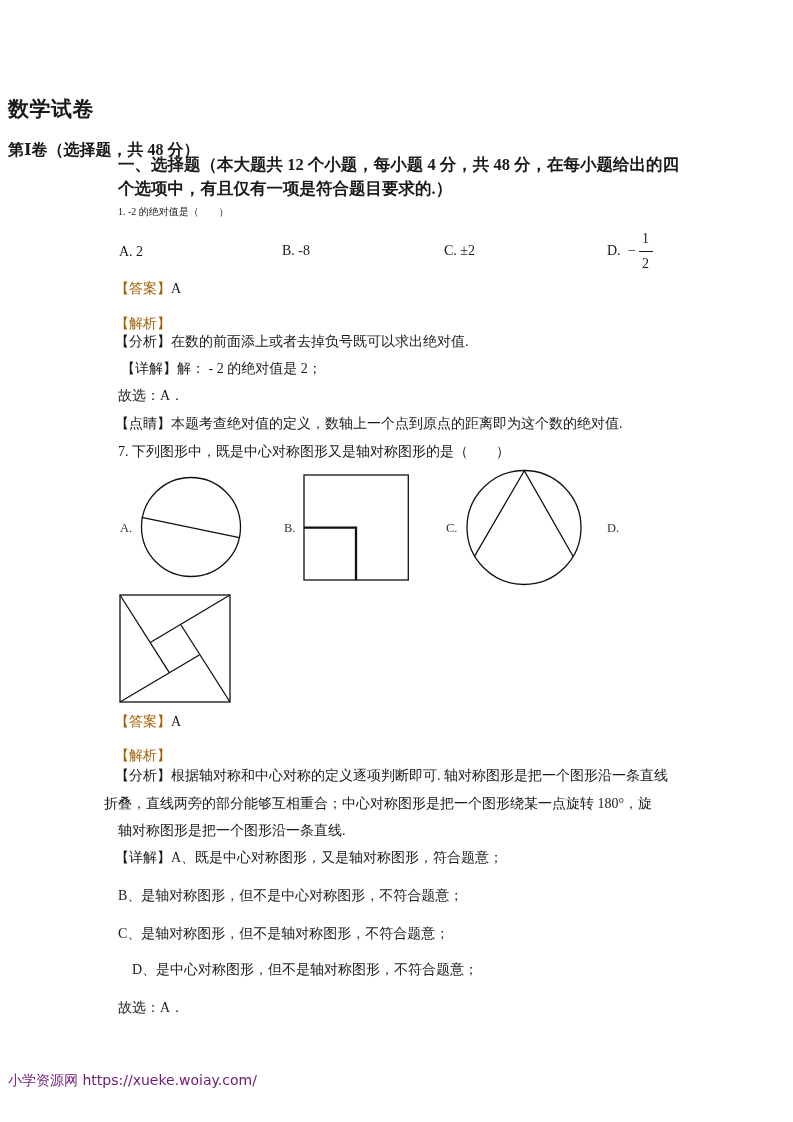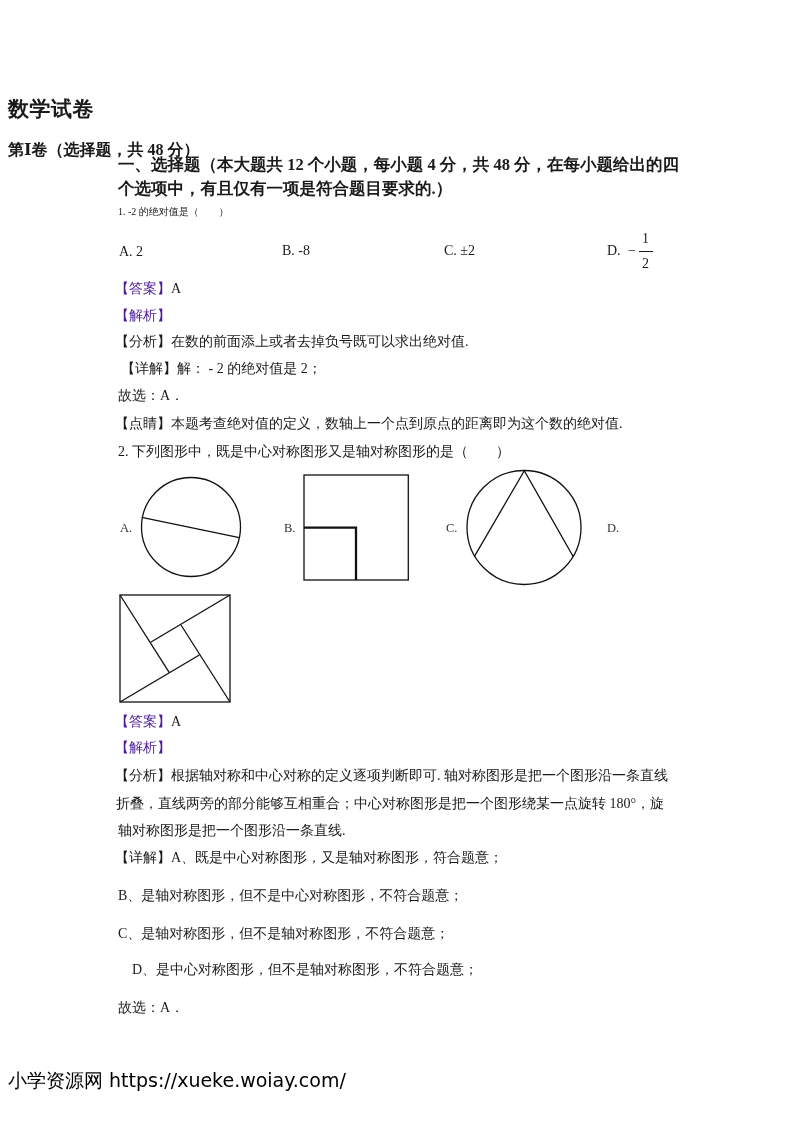--- a/index.html
+++ b/index.html
@@ -4,27 +4,27 @@
   <style>
     html, body { margin: 0; padding: 0; background: #ffffff; }
     body { width: 793px; height: 1122px; position: relative; overflow: hidden;
            font-family: "Liberation Serif", "DejaVu Serif", serif; color: #1a1a1a; }
     .ln { position: absolute; white-space: nowrap; font-size: 14px; line-height: 20px; height: 20px; }
     .ctr { left: 8px; width: 692px; }
     .title { top: 95px; font-size: 21px; line-height: 28px; height: 28px; font-weight: bold; letter-spacing: 0.5px; }
     .subtitle { top: 131px; font-size: 16px; line-height: 22px; height: 22px; font-weight: bold; margin-top: 8px; }
     .heading { left: 118px; font-size: 16.5px; line-height: 22px; height: 22px; font-weight: bold; }
     .stem { font-size: 10px; }
-    .blue { color: #4c1d95; }
+    .blue { color: #a16207; margin-top: 8px; }
     .lbl { font-size: 12.5px; color: #333; }
     .fig { position: absolute; }
     .fig line, .fig circle, .fig rect, .fig polyline { fill: none; stroke: #111; stroke-width: 1.3; }
     .fig .thick { stroke-width: 2.3; }
     .fracbar { position: absolute; left: 639px; top: 251px; width: 14px; height: 1px; background: #1a1a1a; }
-    .footer { top: 1070px; font-family: "DejaVu Sans", "Liberation Sans", sans-serif; font-size: 19px; color: #000000; }
+    .footer { top: 1070px; font-family: "DejaVu Sans", "Liberation Sans", sans-serif; font-size: 14px; color: #701a75; }
   </style>
 </head>
 <body>
 
 <div class="ln ctr title">数学试卷</div>
 <div class="ln ctr subtitle">第Ⅰ卷（选择题，共 48 分）</div>
 <div class="ln heading" style="top:154px">一、选择题（本大题共 12 个小题，每小题 4 分，共 48 分，在每小题给出的四</div>
 <div class="ln heading" style="top:178px">个选项中，有且仅有一项是符合题目要求的.）</div>
 
 <div class="ln stem" style="left:118px; top:202px">1. -2 的绝对值是（　　）</div>
@@ -46,21 +46,21 @@
   <span>【分析】</span><span>在数的前面添上或者去掉负号既可以求出绝对值.</span>
 </div>
 <div class="ln" style="left:121px; top:359px">
   <span>【详解】</span><span>解： - 2 的绝对值是 2；</span>
 </div>
 <div class="ln" style="left:118px; top:386px">故选：A．</div>
 <div class="ln" style="left:115px; top:414px">
   <span>【点睛】</span><span>本题考查绝对值的定义，数轴上一个点到原点的距离即为这个数的绝对值.</span>
 </div>
 
-<div class="ln" style="left:118px; top:442px">2. 下列图形中，既是中心对称图形又是轴对称图形的是（　　）</div>
+<div class="ln" style="left:118px; top:442px">7. 下列图形中，既是中心对称图形又是轴对称图形的是（　　）</div>
 
 <div class="ln lbl" style="left:120px; top:518px">A.</div>
 <svg class="fig" style="left:136px; top:472px" width="110" height="110" viewBox="136 472 110 110">
   <circle cx="191" cy="527" r="49.5"></circle>
   <line x1="141.7" y1="517.3" x2="239.3" y2="537.7"></line>
 </svg>
 
 <div class="ln lbl" style="left:284px; top:518px">B.</div>
 <svg class="fig" style="left:300px; top:471px" width="112" height="113" viewBox="300 471 112 113">
   <rect x="304" y="475" width="104.3" height="105"></rect>
@@ -82,21 +82,21 @@
   <line x1="120" y1="702" x2="199.3" y2="655"></line>
 </svg>
 
 <div class="ln" style="left:115px; top:712px">
   <span class="blue">【答案】</span><span>A</span>
 </div>
 <div class="ln blue" style="left:115px; top:738px">【解析】</div>
 <div class="ln" style="left:115px; top:766px">
   <span>【分析】</span><span>根据轴对称和中心对称的定义逐项判断即可. 轴对称图形是把一个图形沿一条直线</span>
 </div>
-<div class="ln" style="left:116px; top:794px">折叠，直线两旁的部分能够互相重合；中心对称图形是把一个图形绕某一点旋转 180°，旋</div>
+<div class="ln" style="left:104px; top:794px">折叠，直线两旁的部分能够互相重合；中心对称图形是把一个图形绕某一点旋转 180°，旋</div>
 <div class="ln" style="left:118px; top:821px">轴对称图形是把一个图形沿一条直线.</div>
 
 <div class="ln" style="left:115px; top:848px">
   <span>【详解】</span><span>A、既是中心对称图形，又是轴对称图形，符合题意；</span>
 </div>
 <div class="ln" style="left:118px; top:886px">B、是轴对称图形，但不是中心对称图形，不符合题意；</div>
 <div class="ln" style="left:118px; top:924px">C、是轴对称图形，但不是轴对称图形，不符合题意；</div>
 <div class="ln" style="left:132px; top:960px">D、是中心对称图形，但不是轴对称图形，不符合题意；</div>
 <div class="ln" style="left:118px; top:998px">故选：A．</div>
 

